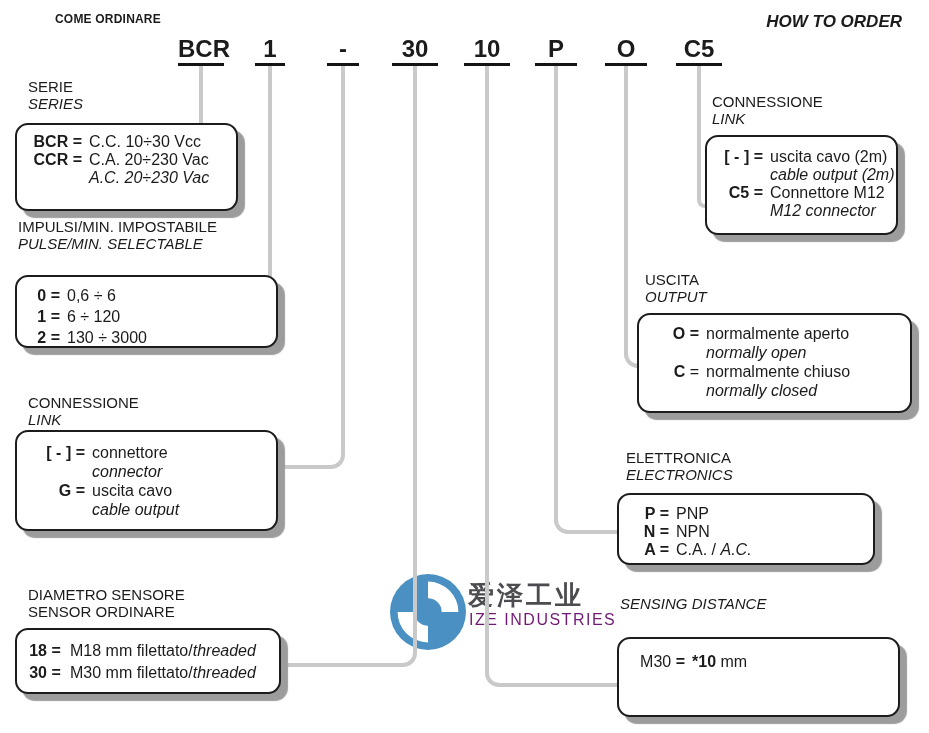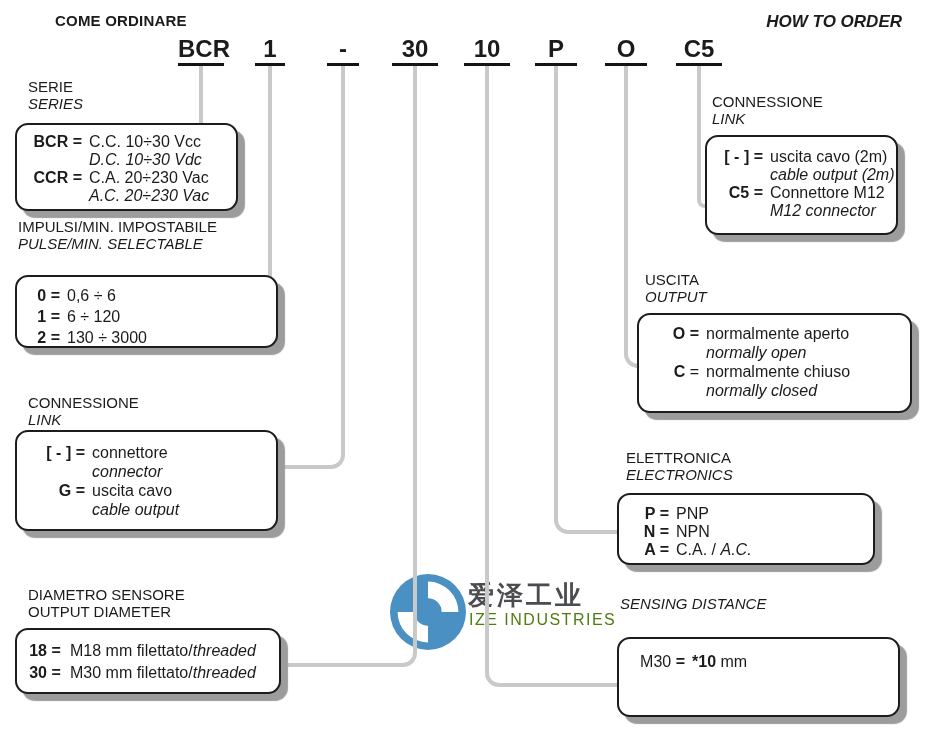--- a/index.html
+++ b/index.html
@@ -1,20 +1,20 @@
 <!DOCTYPE html>
 <html><head>
 <meta charset="utf-8">
 <style>
   html,body{margin:0;padding:0;}
   body{width:929px;height:733px;position:relative;background:#ffffff;
        font-family:"Liberation Sans",sans-serif;color:#1b1b1b;overflow:hidden;}
   .abs{position:absolute;}
   
-  .hdr-it{left:55px;top:12px;font-size:15px;font-weight:bold;letter-spacing:.2px;}
+  .hdr-it{left:55px;top:12px;font-size:12px;font-weight:bold;letter-spacing:.2px;}
   .hdr-en{right:27px;top:12px;font-size:17px;font-weight:bold;font-style:italic;}
   
   .seg{top:36px;font-size:24px;font-weight:bold;line-height:26px;text-align:center;
        border-bottom:3px solid #141414;padding-bottom:1px;white-space:nowrap;z-index:3;}
   #seg0{left:178px;width:46px;} #seg1{left:255px;width:30px;}
   #seg2{left:327px;width:32px;} #seg3{left:392px;width:46px;}
   #seg4{left:464px;width:46px;} #seg5{left:535px;width:42px;}
   #seg6{left:605px;width:42px;} #seg7{left:676px;width:46px;}
   
   .conn{z-index:1;box-sizing:border-box;}
@@ -57,21 +57,21 @@
   #box-uscita{left:637px;top:313px;width:275px;height:100px;padding:9px 0 0 26px;}
   #box-uscita .k{width:34px;} #box-uscita .row{line-height:19px;}
   #box-elettronica{left:617px;top:493px;width:258px;height:72px;padding:10px 0 0 24px;}
   #box-elettronica .k{width:26px;} #box-elettronica .row{line-height:18px;}
   #box-distanza{left:617px;top:637px;width:283px;height:80px;padding:12px 0 0 16px;}
   #box-distanza .k{width:50px;} #box-distanza .row{line-height:22px;}
   
   .wm{z-index:0;}
   #wm-logo{left:390px;top:574px;width:76px;height:76px;}
   #wm-cn{left:468px;top:578px;font-size:26px;font-weight:bold;color:#4b4b50;letter-spacing:3px;}
-  #wm-en{left:469px;top:611px;font-size:16px;color:#4d7c0f;letter-spacing:1.5px;}
+  #wm-en{left:469px;top:611px;font-size:16px;color:#701a75;letter-spacing:1.5px;}
 </style>
 </head>
 <body>
 
 <div class="abs hdr-it">COME ORDINARE</div>
 <div class="abs hdr-en">HOW TO ORDER</div>
 
 <div class="abs seg" id="seg0">BCR</div>
 <div class="abs seg" id="seg1">1</div>
 <div class="abs seg" id="seg2">-</div>
@@ -108,21 +108,21 @@
 <div class="abs bhead" id="h-impulsi">
   <span class="l1">IMPULSI/MIN. IMPOSTABILE</span>
   <span class="l2 it">PULSE/MIN. SELECTABLE</span>
 </div>
 <div class="abs bhead" id="h-conn-left">
   <span class="l1">CONNESSIONE</span>
   <span class="l2 it">LINK</span>
 </div>
 <div class="abs bhead" id="h-diametro">
   <span class="l1">DIAMETRO SENSORE</span>
-  <span class="l2">OUTPUT DIAMETER</span>
+  <span class="l2">SENSOR ORDINARE</span>
 </div>
 <div class="abs bhead" id="h-conn-right">
   <span class="l1">CONNESSIONE</span>
   <span class="l2 it">LINK</span>
 </div>
 <div class="abs bhead" id="h-uscita">
   <span class="l1">USCITA</span>
   <span class="l2 it">OUTPUT</span>
 </div>
 <div class="abs bhead" id="h-elettronica">
@@ -132,24 +132,20 @@
 <div class="abs bhead" id="h-distanza">
   <span class="l2 it">SENSING DISTANCE</span>
 </div>
 
 <div class="abs box" id="box-serie">
     <div class="row">
       <span class="k"><span class="b">BCR =</span></span>
       <span class="v"><span>C.C. 10÷30 Vcc</span></span>
     </div>
     <div class="row">
-      <span class="k"></span>
-      <span class="v"><span class="i">D.C. 10÷30 Vdc</span></span>
-    </div>
-    <div class="row">
       <span class="k"><span class="b">CCR =</span></span>
       <span class="v"><span>C.A. 20÷230 Vac</span></span>
     </div>
     <div class="row">
       <span class="k"></span>
       <span class="v"><span class="i">A.C. 20÷230 Vac</span></span>
     </div>
   </div>
 <div class="abs box" id="box-impulsi">
     <div class="row">

